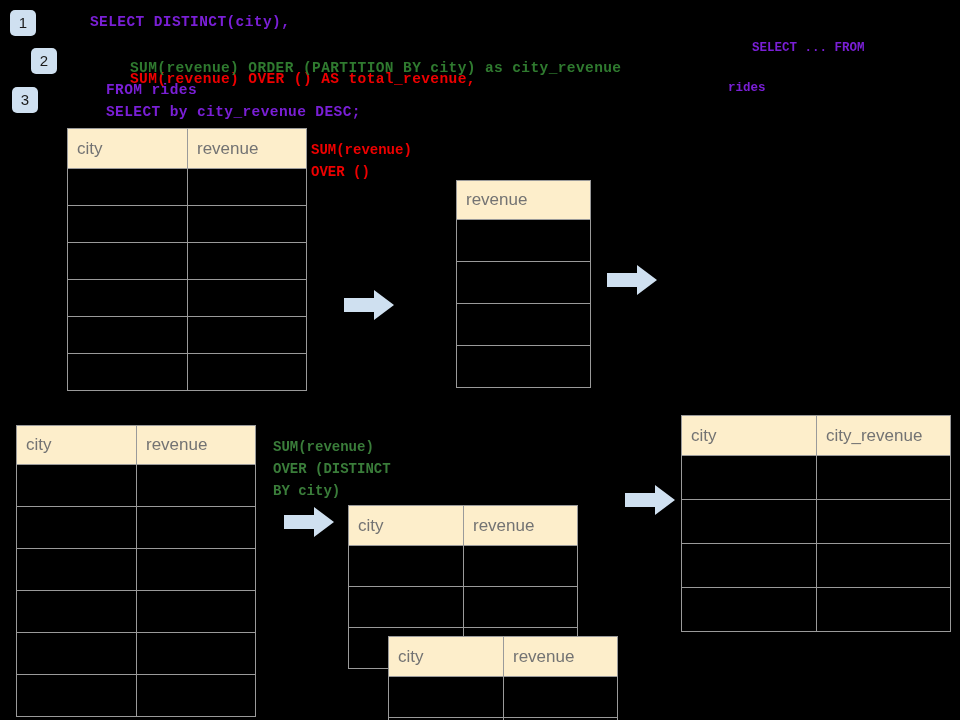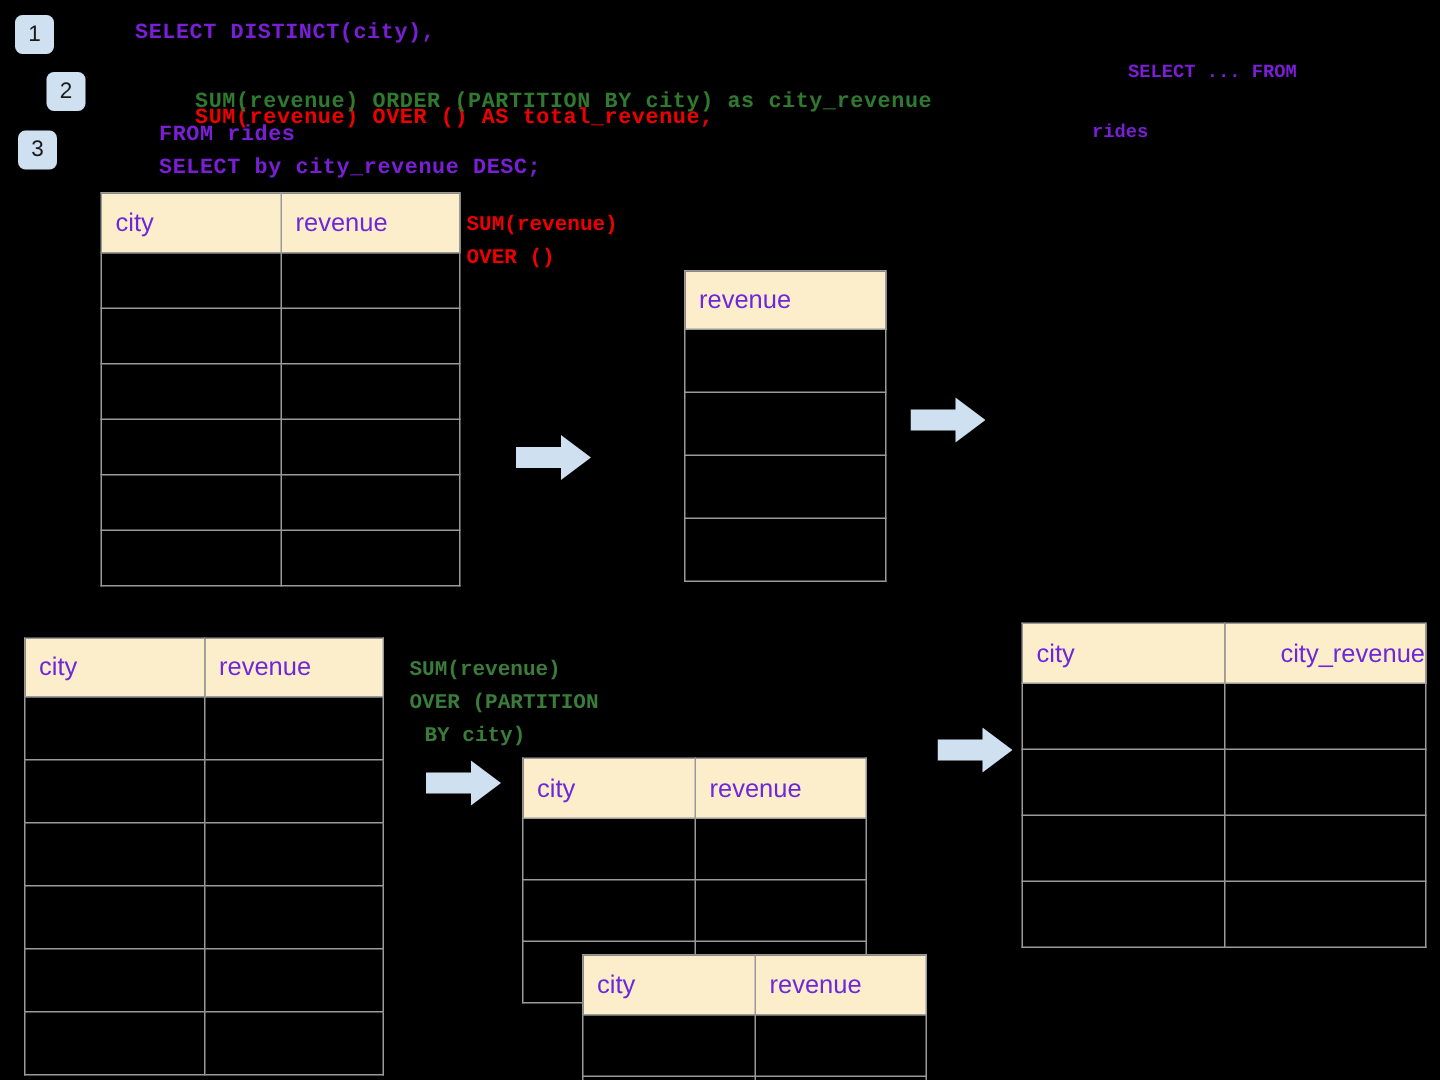--- a/index.html
+++ b/index.html
@@ -80,21 +80,21 @@
     background: #000000;
   }
   .tbl td {
     border: 1px solid #9a9a9a;
     padding: 0;
     background: #000000;
   }
   .tbl th {
     border: 1px solid #9a9a9a;
     background: #fdeecb;
-    color: #6d28d9;
+    color: #737373;
     font-family: "Liberation Sans", sans-serif;
     font-weight: normal;
     font-size: 17px;
     text-align: left;
     padding: 0 0 0 9px;
     white-space: nowrap;
   }
 
   
   .arrow {
@@ -124,22 +124,22 @@
     <div class="side-label" style="left:728px; top:58px;margin-top:20px;">rides</div>
   </div>
 
   <div>
     <div class="annot red" style="left:311px; top:139px;">SUM(revenue)</div>
     <div class="annot red" style="left:311px; top:161px;text-align:center;">OVER ()</div>
   </div>
 
   <div>
     <div class="annot green" style="left:273px; top:436px;">SUM(revenue)</div>
-    <div class="annot green" style="left:273px; top:458px;">OVER (PARTITION</div>
-    <div class="annot green" style="left:283px; top:480px;">BY city)</div>
+    <div class="annot green" style="left:273px; top:458px;">OVER (DISTINCT</div>
+    <div class="annot green" style="left:273px; top:480px;">BY city)</div>
   </div>
 
   <table class="tbl" style="left:67px; top:128px; width:239px;">
     <colgroup>
         <col style="width:120px">
         <col style="width:119px">
       </colgroup>
     <thead>
       <tr>
         <th style="height:39px;">city</th>
@@ -313,21 +313,21 @@
   </div>
 
   <table class="tbl" style="left:681px; top:415px; width:269px;">
     <colgroup>
         <col style="width:135px">
         <col style="width:134px">
       </colgroup>
     <thead>
       <tr>
         <th style="height:39px;">city</th>
-        <th style="height:39px;text-align:right;">city_revenue</th>
+        <th style="height:39px;">city_revenue</th>
       </tr>
     </thead>
     <tbody>
       <tr>
           <td style="height:43px;"></td>
           <td></td>
         </tr>
       <tr>
           <td style="height:43px;"></td>
           <td></td>

